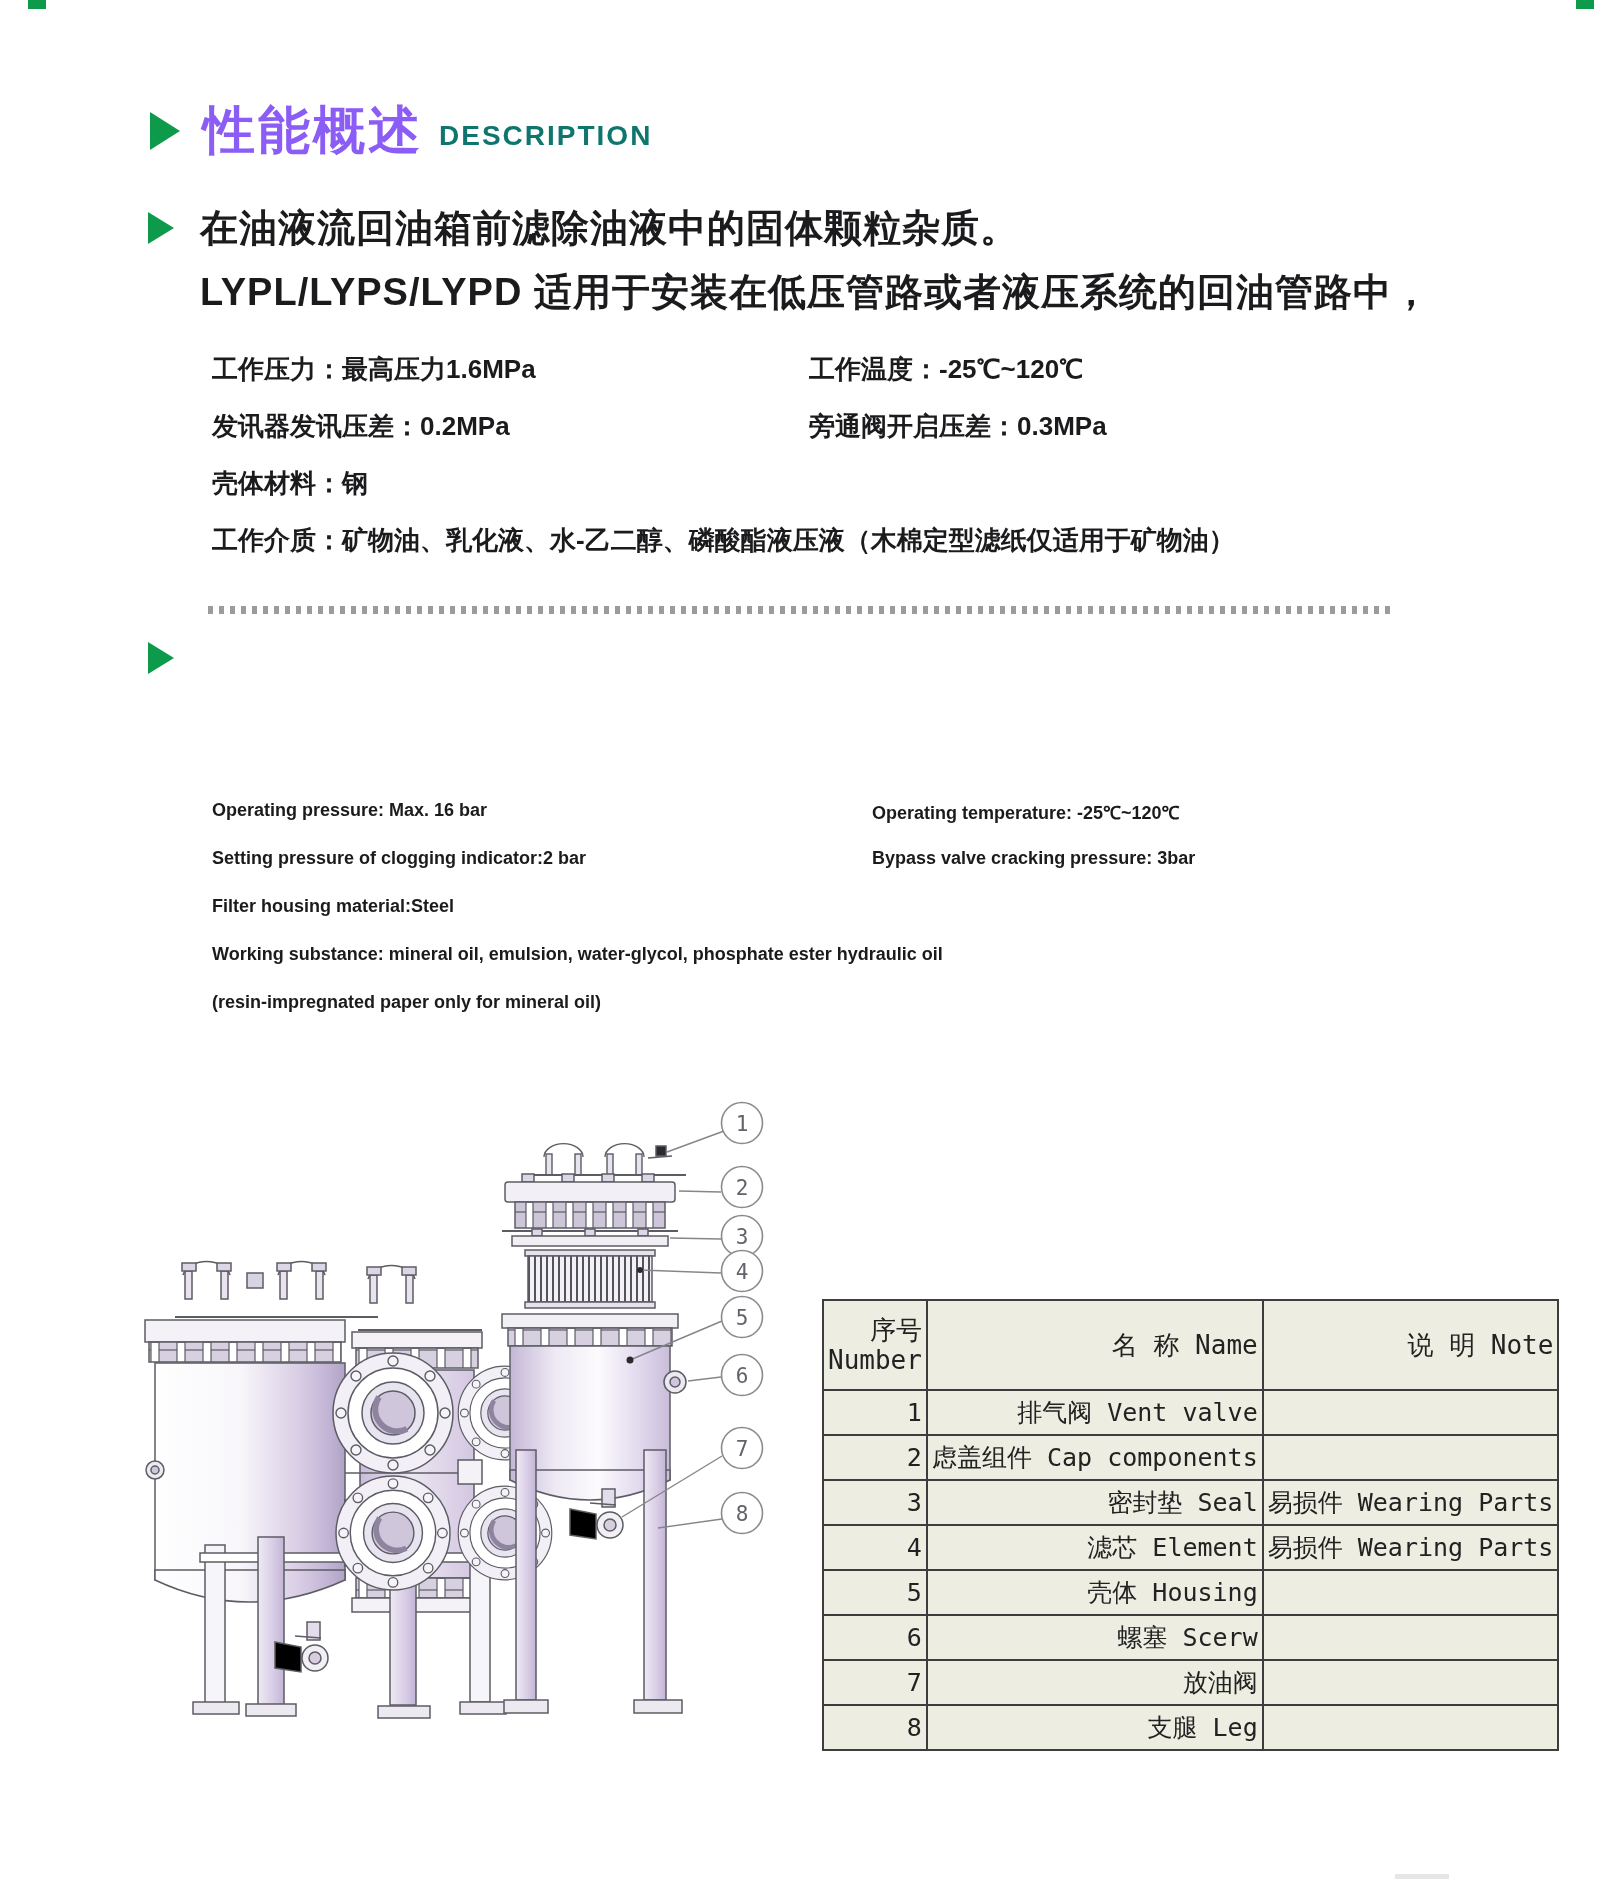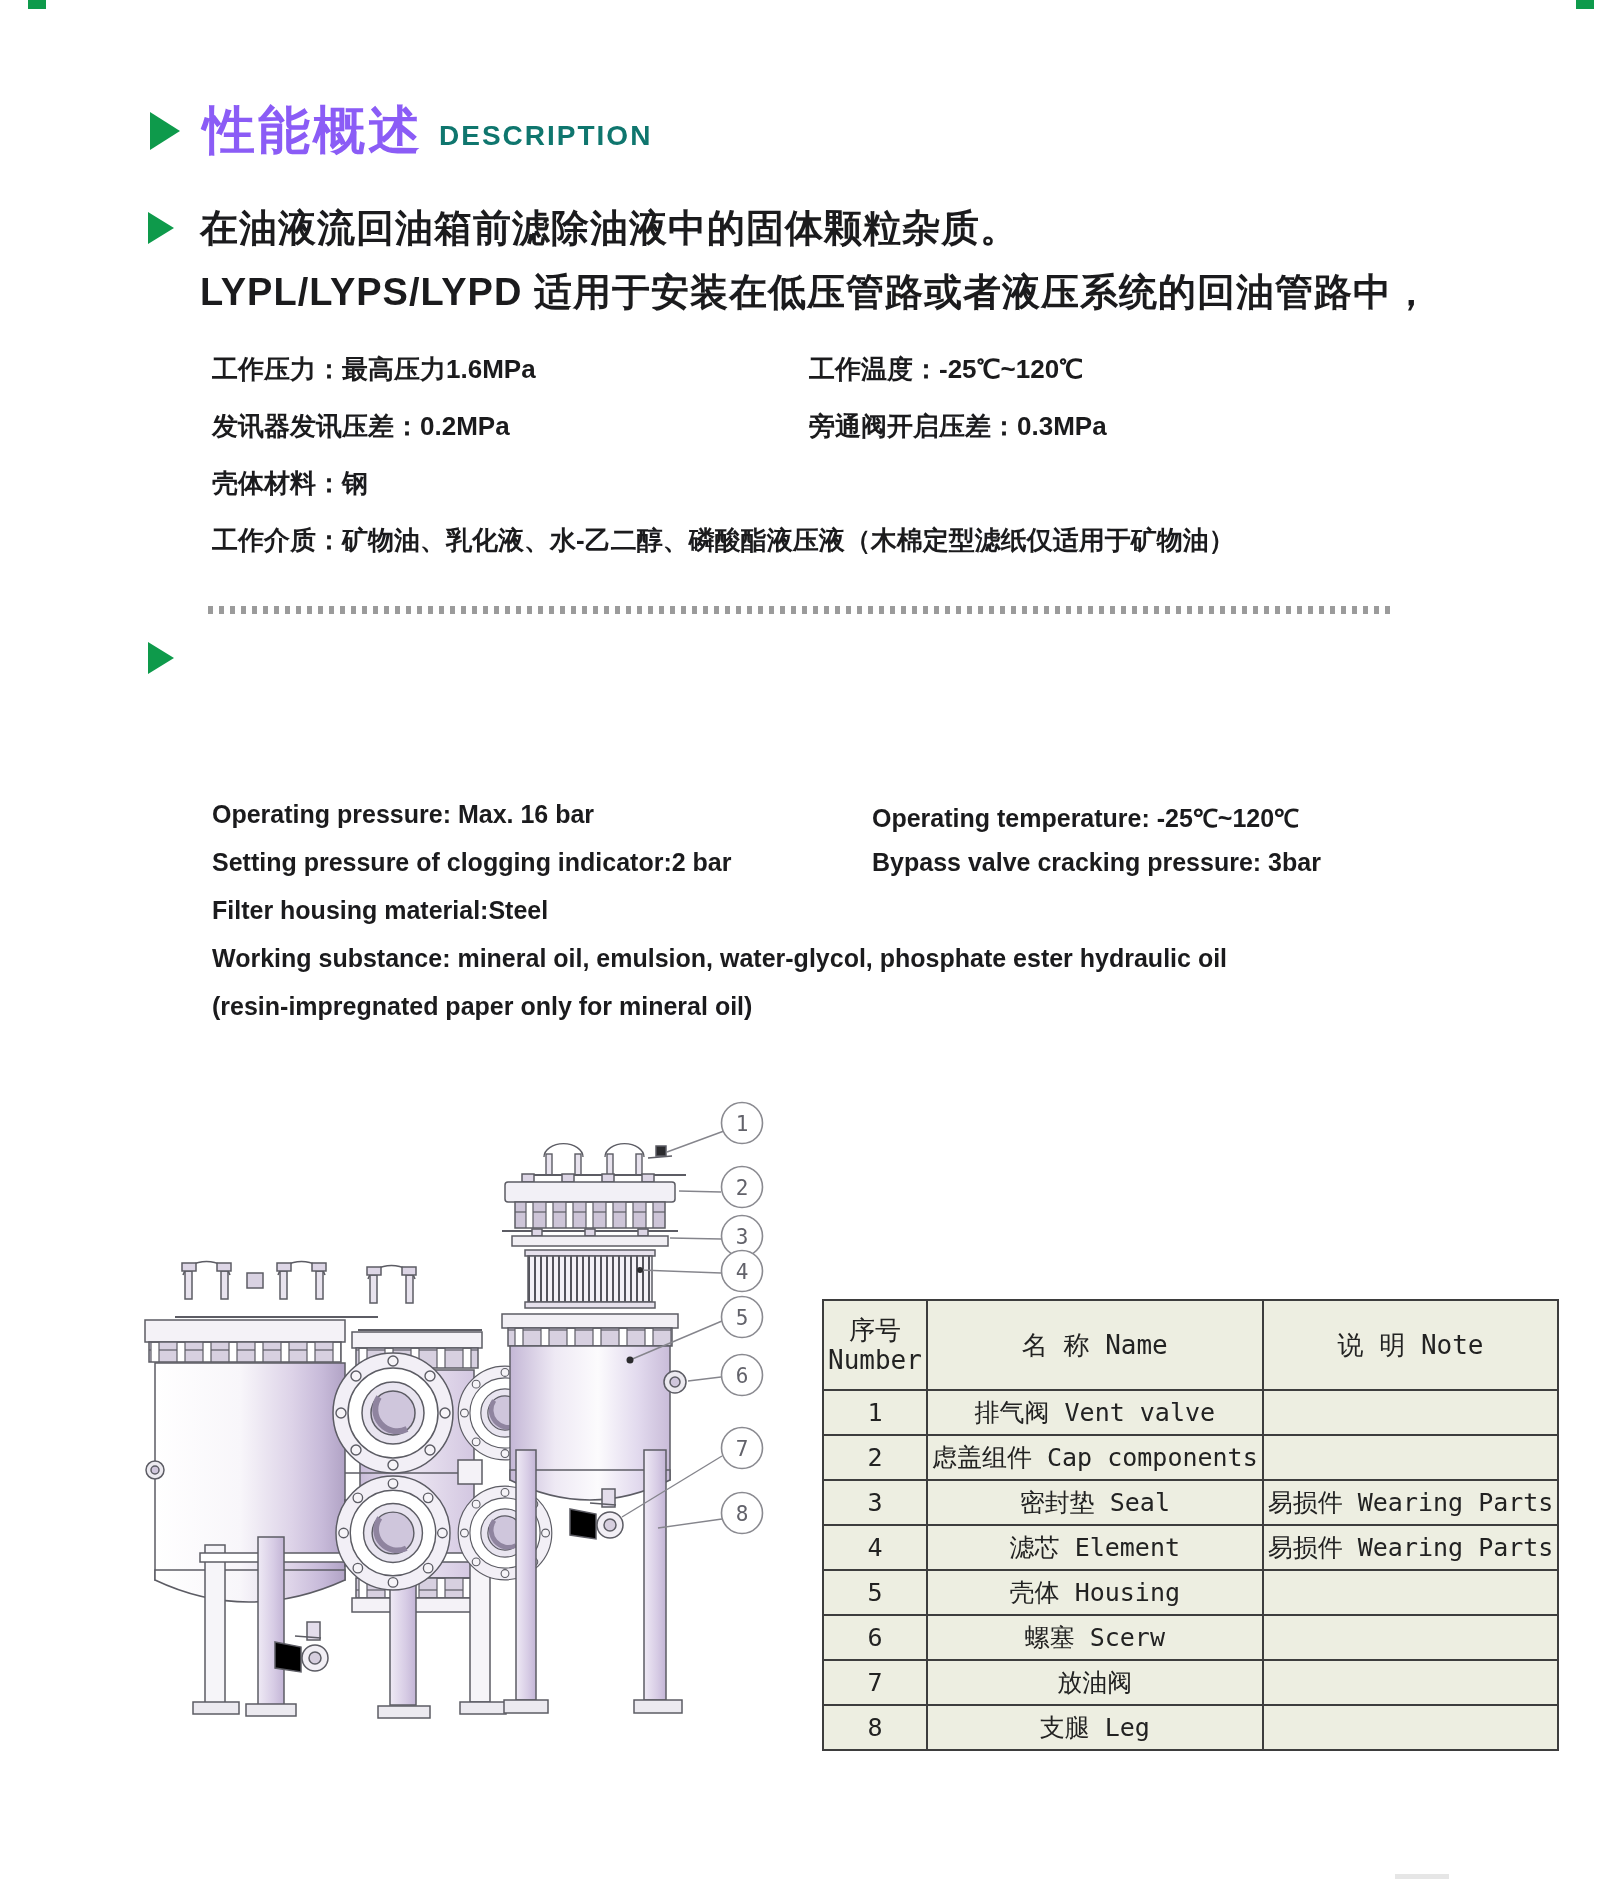--- a/index.html
+++ b/index.html
@@ -22,30 +22,30 @@
   .specs-cn{position:absolute;left:212px;top:352px;font-size:26px;font-weight:bold;}
   .spec-row{position:relative;height:57px;white-space:nowrap;}
   .spec-right-cn{position:absolute;left:597px;top:0;}
   
   .divider{position:absolute;left:208px;top:606px;width:1182px;height:8px;
     background:repeating-linear-gradient(90deg,#9b9b9b 0 5px,transparent 5px 11px);}
   
   .intro-en{position:absolute;left:204px;top:634px;font-size:29px;font-weight:bold;line-height:45px;}
   .intro-en-tri{position:absolute;left:148px;top:642px;}
   
-  .specs-en{position:absolute;left:212px;top:800px;font-size:25px;font-weight:bold;}
+  .specs-en{position:absolute;left:212px;top:800px;font-size:18px;font-weight:bold;}
   .spec-row-en{position:relative;height:48px;white-space:nowrap;}
   .spec-right-en{position:absolute;left:660px;top:0;}
   
   .drawing{position:absolute;left:130px;top:1030px;}
   
   .parts-wrap{position:absolute;left:822px;top:1299px;}
   table.parts{border-collapse:collapse;background:#edeee1;table-layout:fixed;
     font-family:"DejaVu Sans Mono","Liberation Mono",monospace;font-size:25px;color:#222;}
-  table.parts td,table.parts th{border:2px solid #3d3d3d;text-align:center;vertical-align:middle;
+  table.parts td,table.parts th{border:2px solid #3d3d3d;text-align:right;vertical-align:middle;
     padding:0 4px;overflow:hidden;white-space:nowrap;font-weight:normal;margin-top:16px;}
   table.parts th{font-size:26px;}
   .th-num div{line-height:30px;}
   tr.body-row{height:45px;}
   tr.head-row{height:90px;}
   .foot-artifact{position:absolute;left:1395px;top:1874px;width:54px;height:5px;background:#dcdcdc;opacity:.7;}
 </style>
 </head>
 <body>
 

